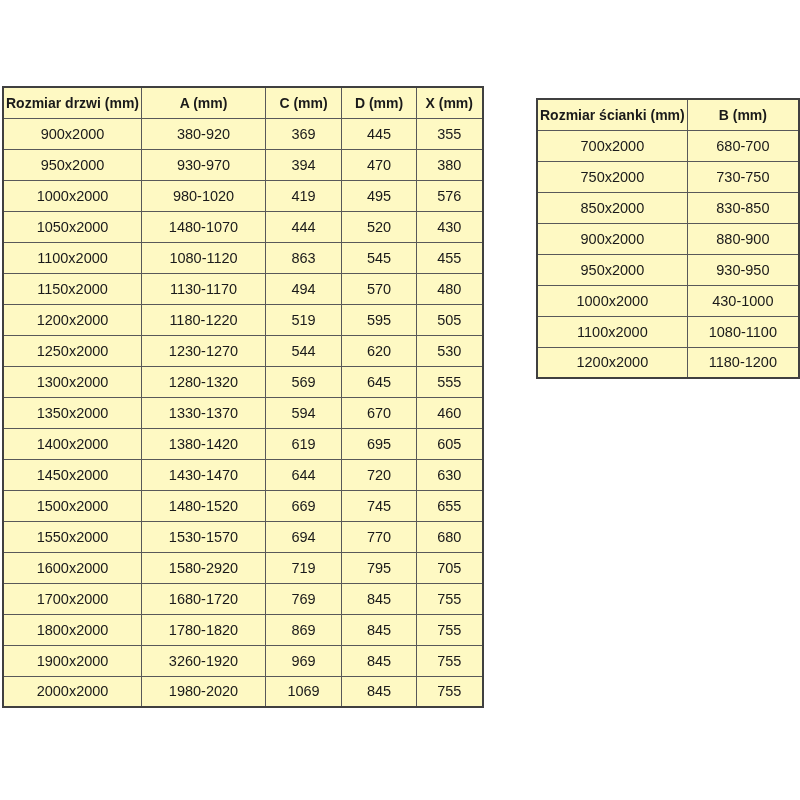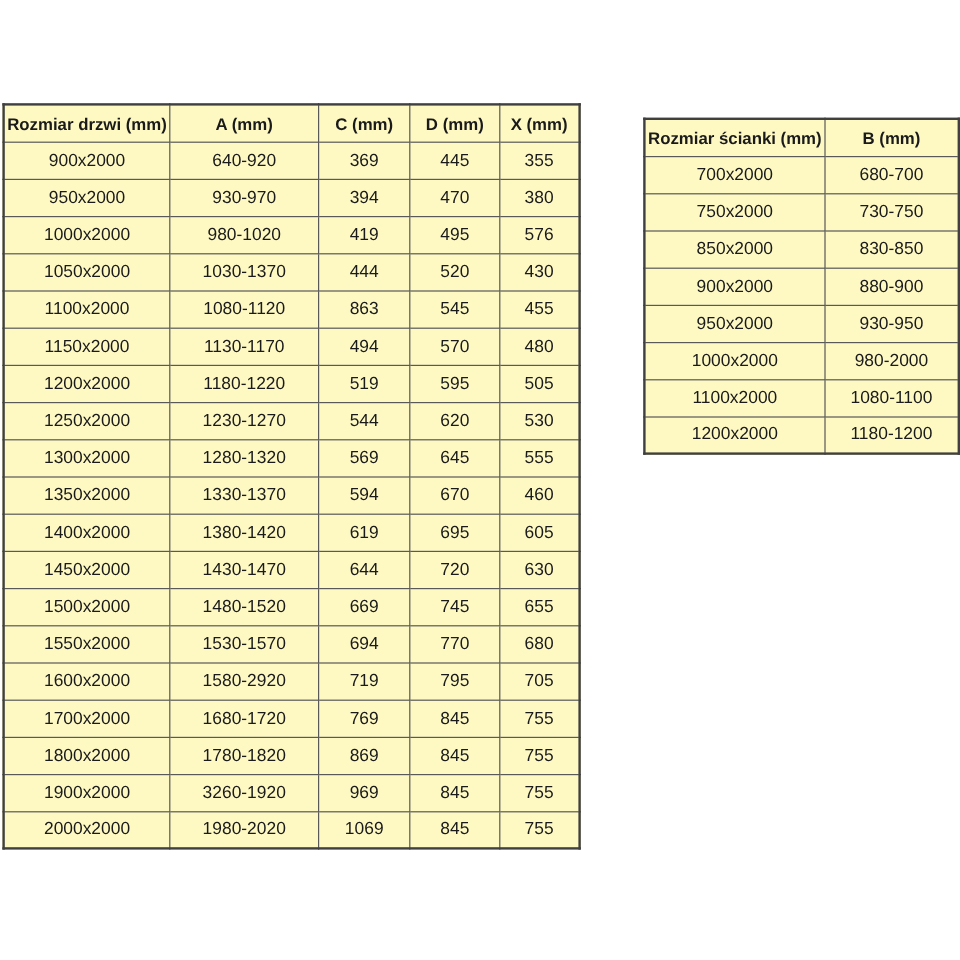--- a/index.html
+++ b/index.html
@@ -65,42 +65,42 @@
           <th>Rozmiar drzwi (mm)</th>
           <th>A (mm)</th>
           <th>C (mm)</th>
           <th>D (mm)</th>
           <th>X (mm)</th>
         </tr>
       </thead>
     <tbody>
         <tr>
           <td>900x2000</td>
-          <td>640-920</td>
+          <td>380-920</td>
           <td>369</td>
           <td>445</td>
           <td>355</td>
         </tr>
         <tr>
           <td>950x2000</td>
           <td>930-970</td>
           <td>394</td>
           <td>470</td>
           <td>380</td>
         </tr>
         <tr>
           <td>1000x2000</td>
           <td>980-1020</td>
           <td>419</td>
           <td>495</td>
           <td>576</td>
         </tr>
         <tr>
           <td>1050x2000</td>
-          <td>1030-1370</td>
+          <td>1480-1070</td>
           <td>444</td>
           <td>520</td>
           <td>430</td>
         </tr>
         <tr>
           <td>1100x2000</td>
           <td>1080-1120</td>
           <td>863</td>
           <td>545</td>
           <td>455</td>
@@ -233,21 +233,21 @@
         <tr>
           <td>900x2000</td>
           <td>880-900</td>
         </tr>
         <tr>
           <td>950x2000</td>
           <td>930-950</td>
         </tr>
         <tr>
           <td>1000x2000</td>
-          <td>980-2000</td>
+          <td>430-1000</td>
         </tr>
         <tr>
           <td>1100x2000</td>
           <td>1080-1100</td>
         </tr>
         <tr>
           <td>1200x2000</td>
           <td>1180-1200</td>
         </tr>
       </tbody>

